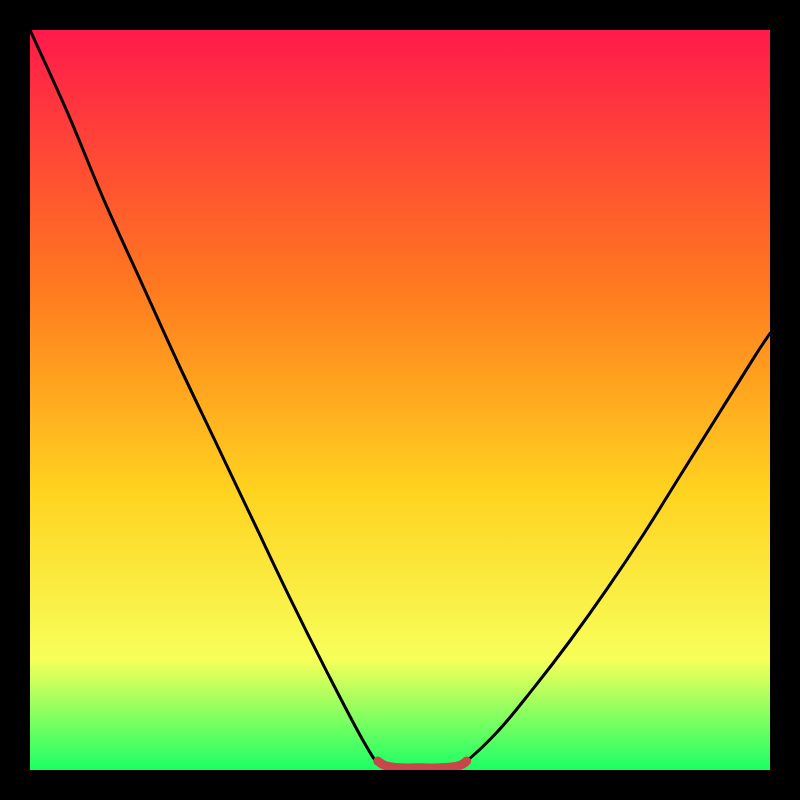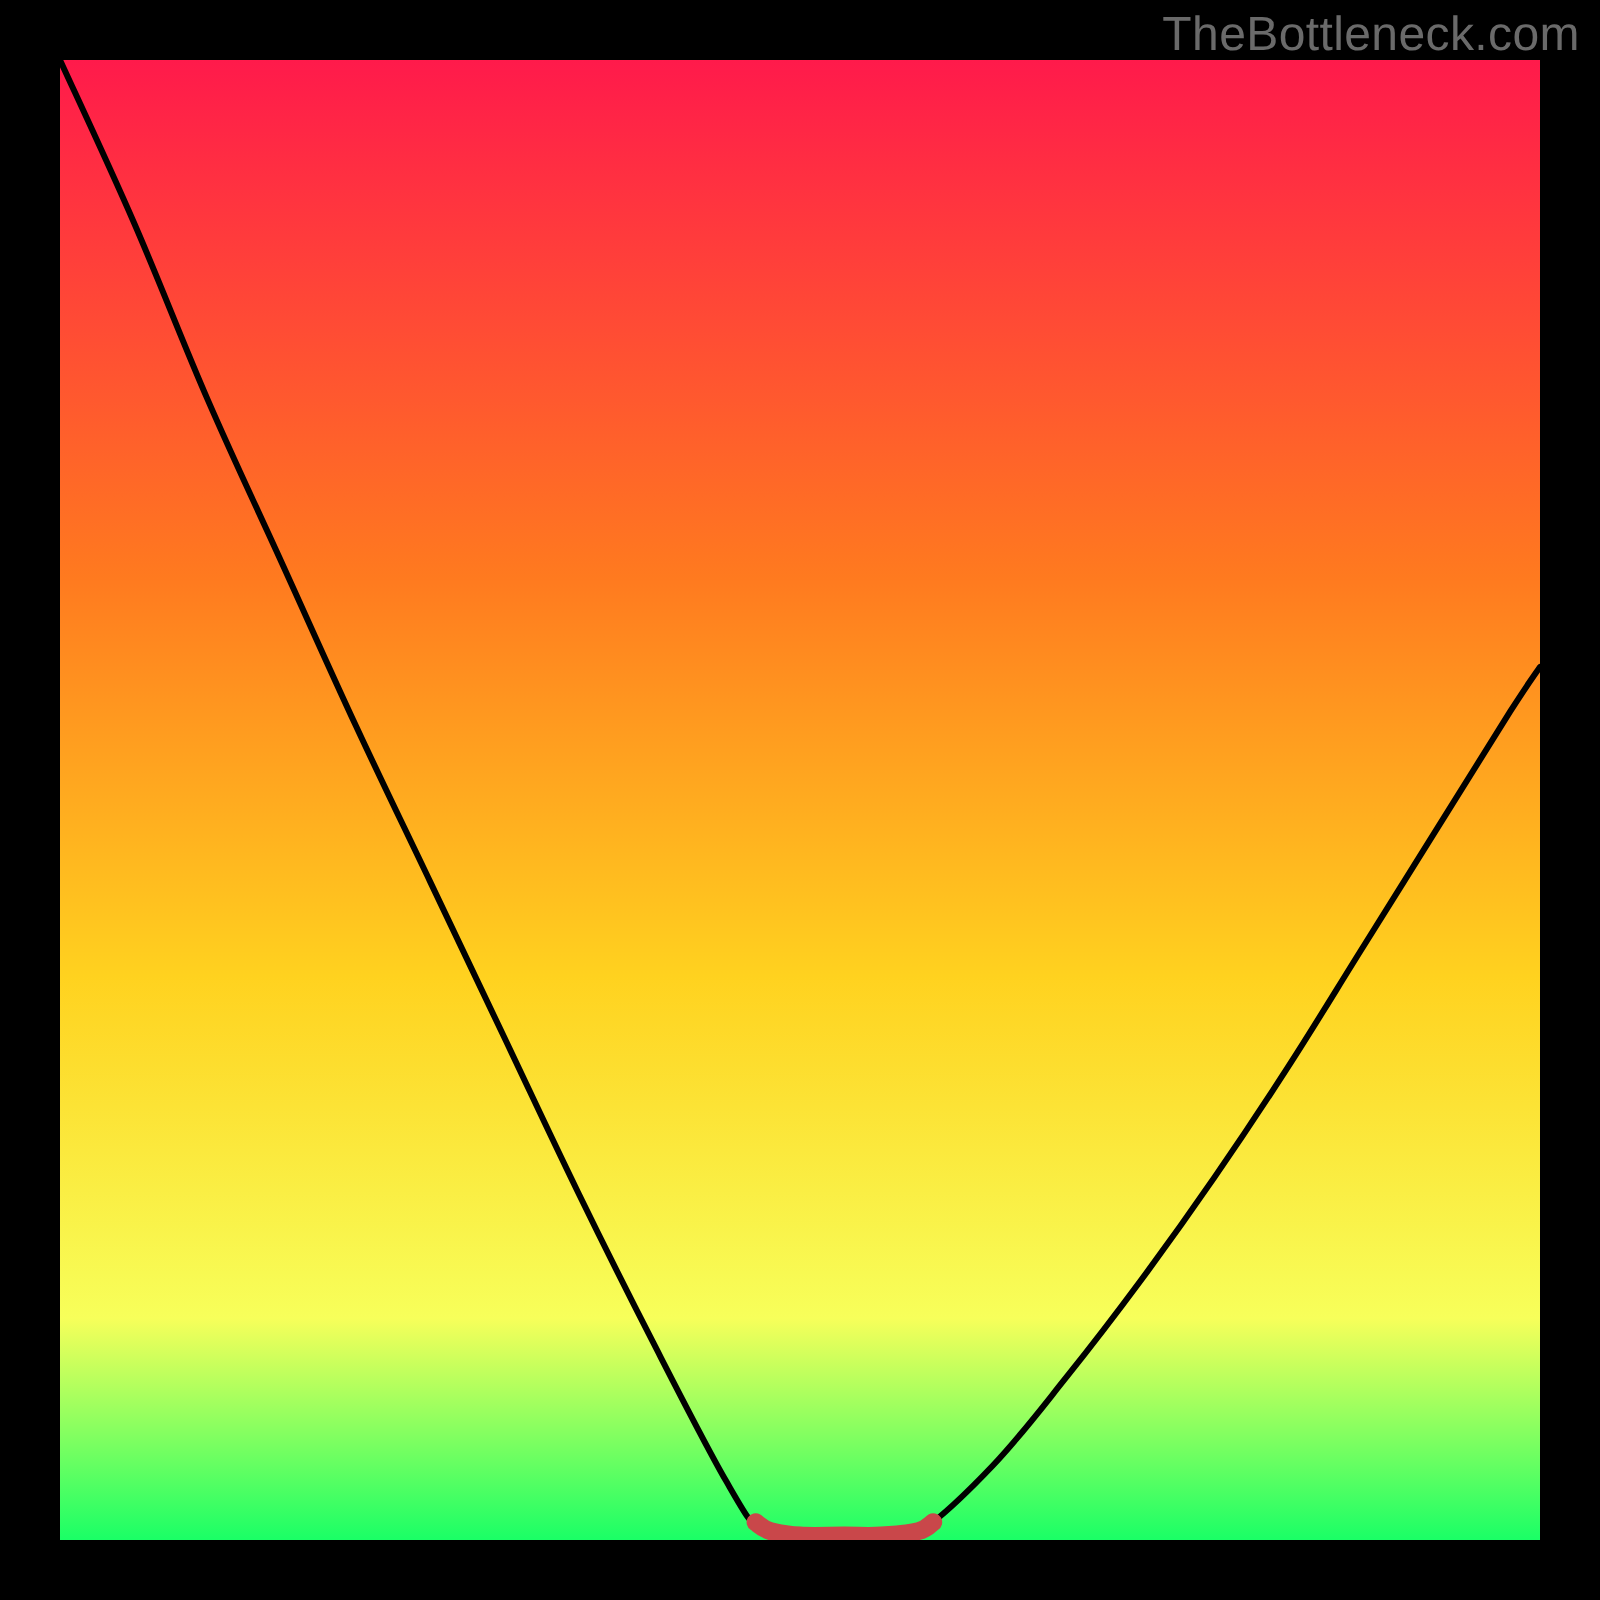--- a/index.html
+++ b/index.html
@@ -39,21 +39,20 @@
   .plot-area svg {
     display: block;
     width: 740px;
     height: 740px;
   }
 </style>
 </head>
 <body>
 
 <div class="frame">
-  <div class="watermark">TheBottleneck.com</div>
 
   <div class="plot-area">
     <svg id="chart-svg" viewBox="0 0 740 740" preserveAspectRatio="none">
       <defs>
         <linearGradient id="bg-grad" x1="0" y1="0" x2="0" y2="1">
           <stop id="g0" offset="0%" stop-color="#ff1a4b"></stop>
           <stop id="g1" offset="35%" stop-color="#ff7a1f"></stop>
           <stop id="g2" offset="62%" stop-color="#ffd21f"></stop>
           <stop id="g3" offset="85%" stop-color="#f7ff5a"></stop>
           <stop id="g4" offset="100%" stop-color="#1aff66"></stop>

